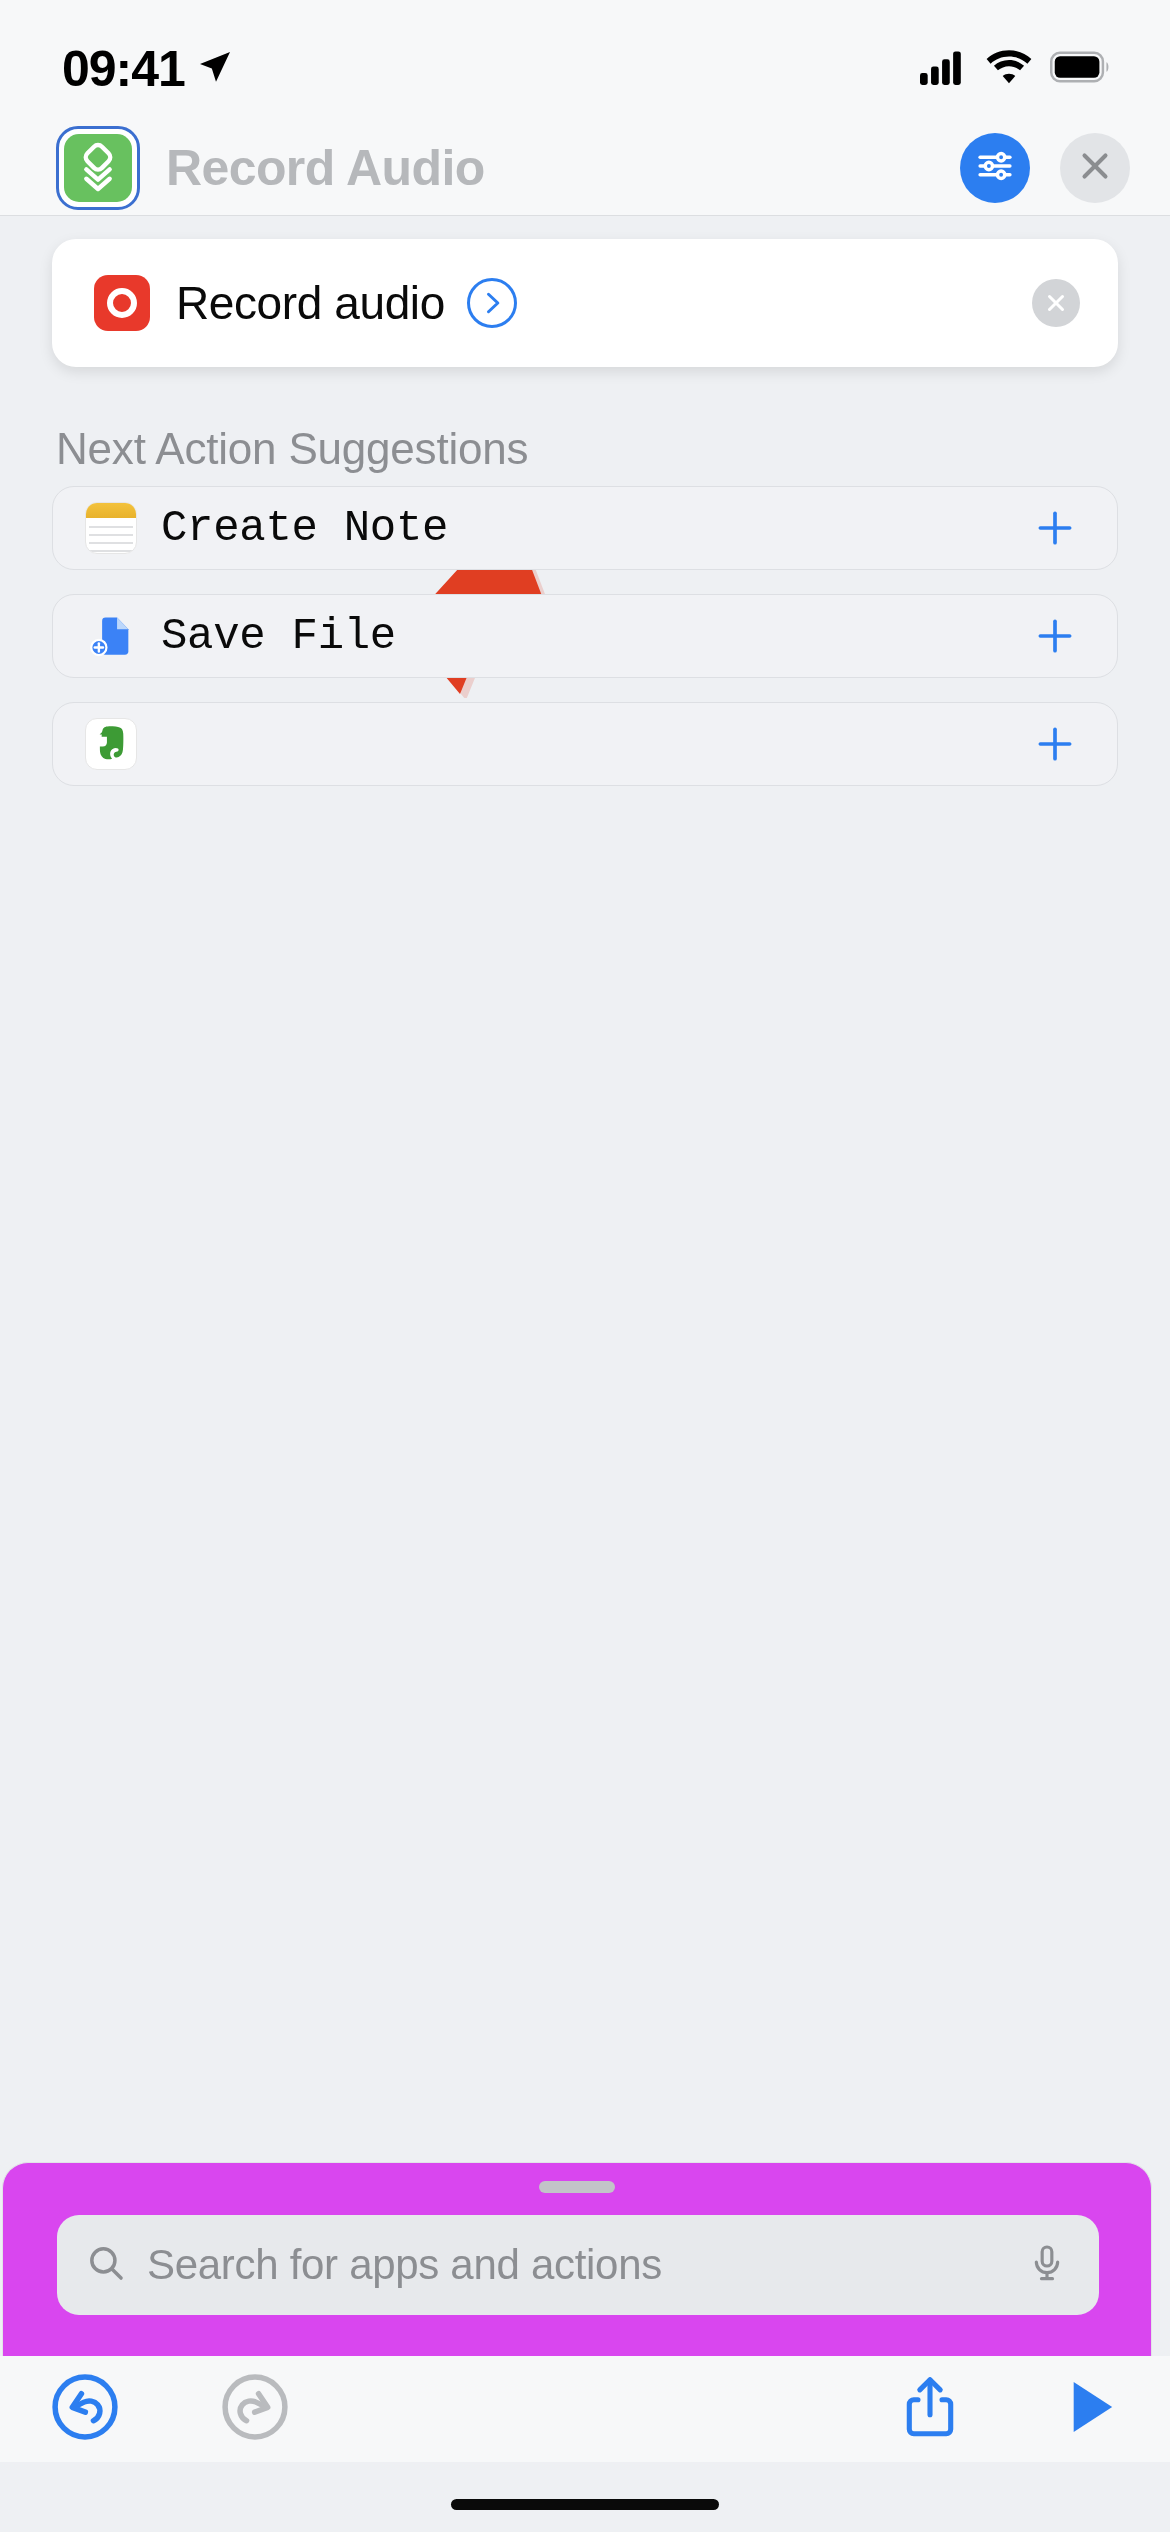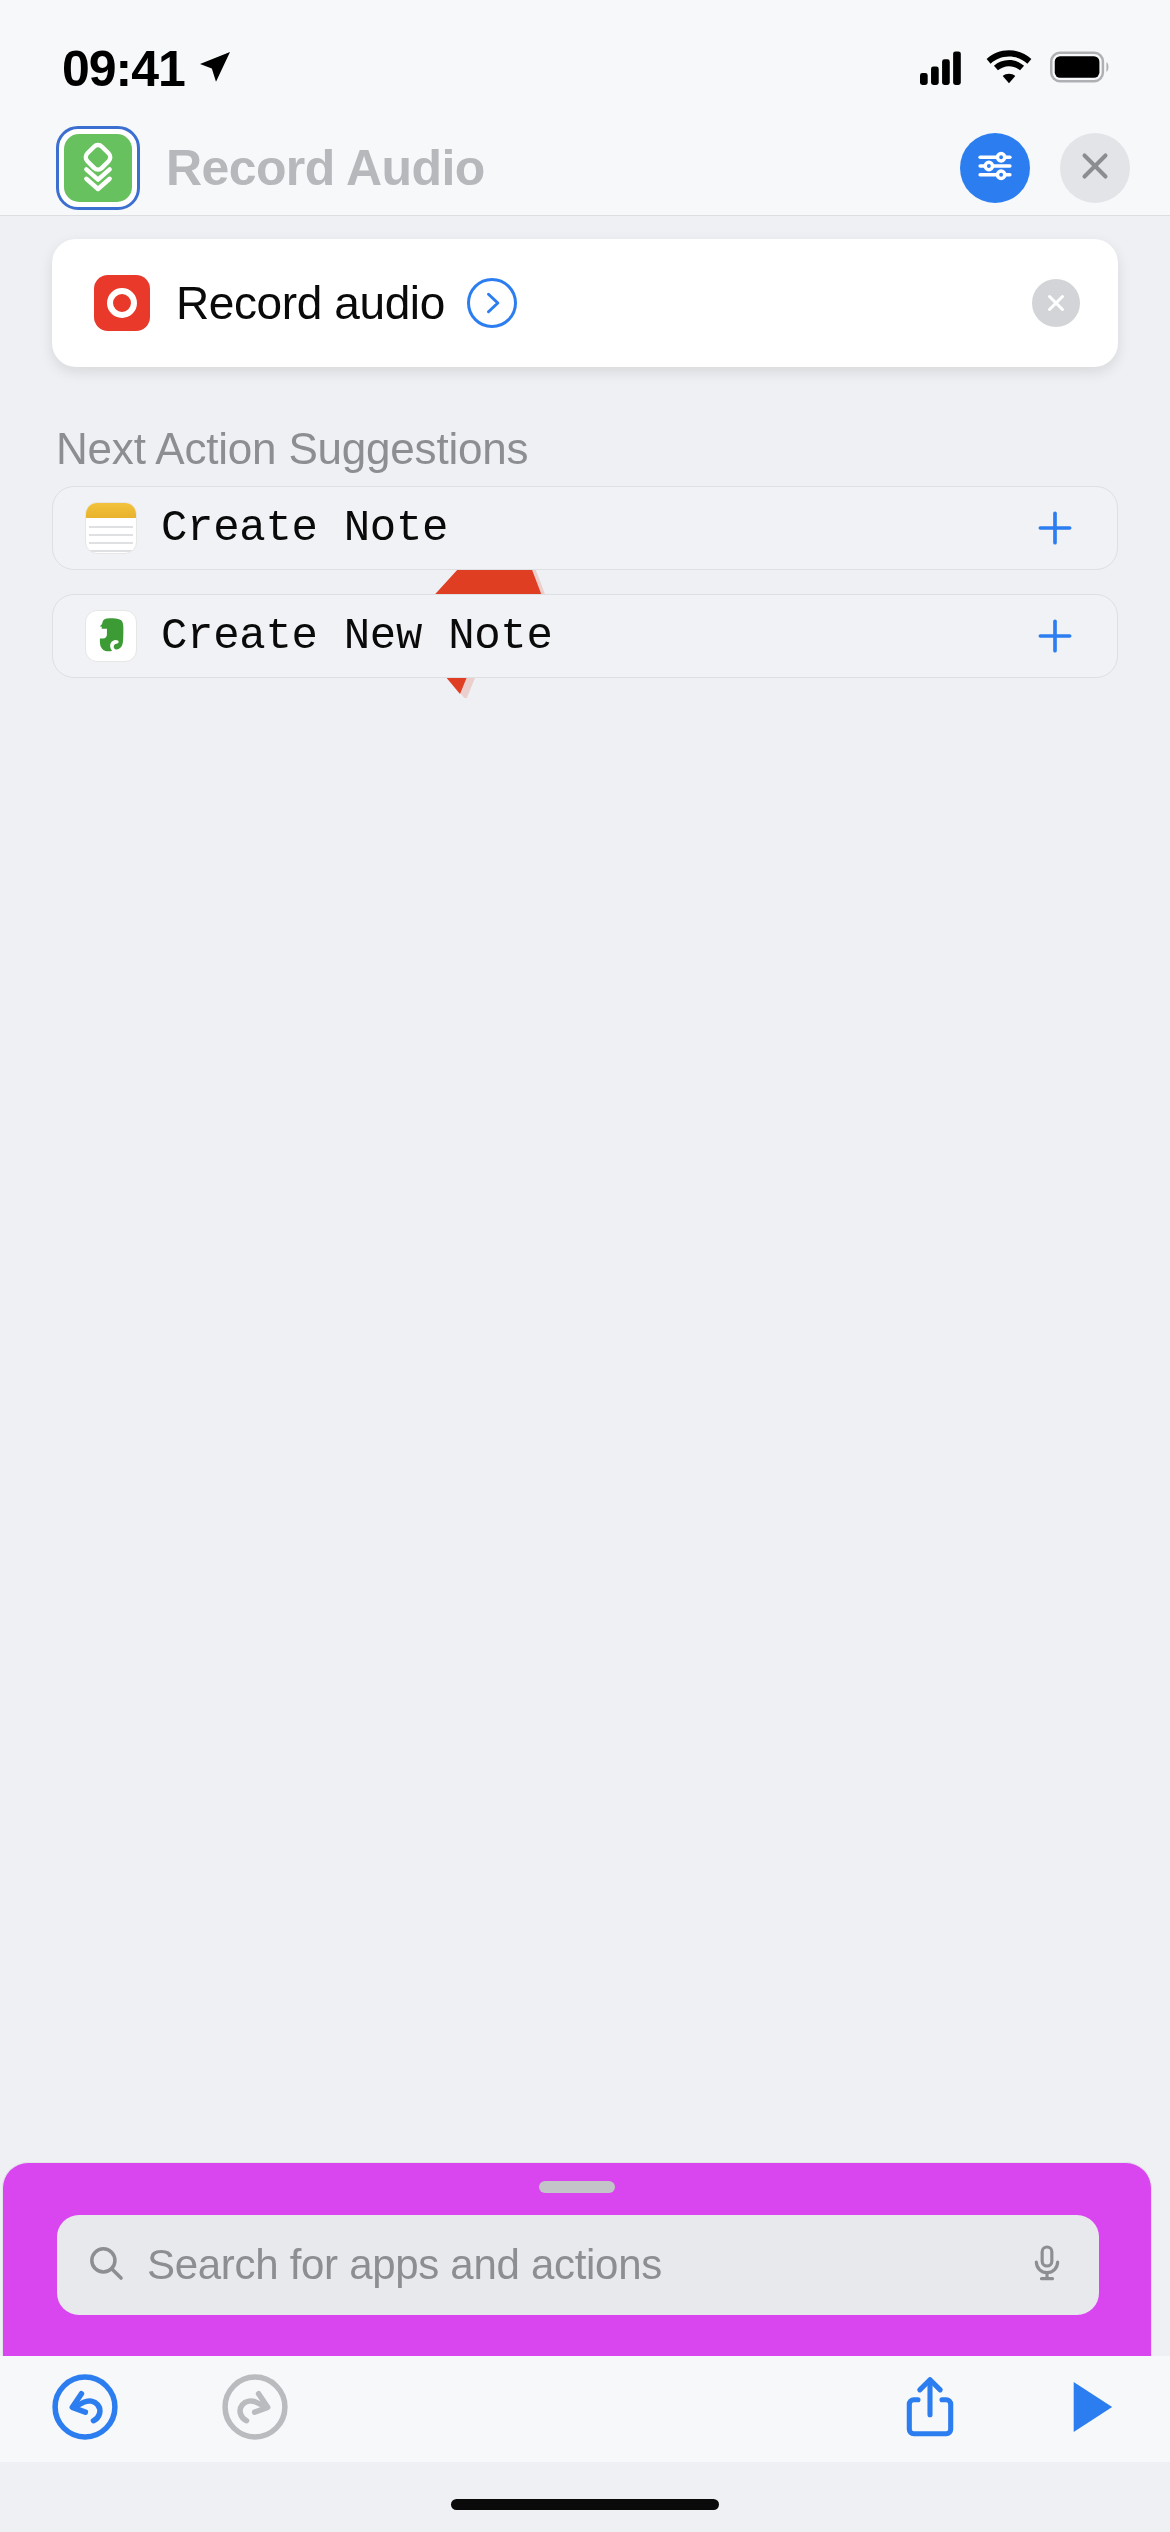--- a/index.html
+++ b/index.html
@@ -266,29 +266,47 @@
         <div class="sugg-label">Create Note</div>
         <div class="sugg-spacer"></div>
         <div class="plus-icon">
           <svg width="44" height="44" viewBox="0 0 24 24" fill="none" stroke="#2c7ef0" stroke-width="2" stroke-linecap="round">
             <line x1="12" y1="4" x2="12" y2="20"></line>
               <line x1="4" y1="12" x2="20" y2="12"></line>
           </svg>
         </div>
       </div>
 
+      <div class="sugg-row">
+        <div class="sugg-icon">
+          <svg width="52" height="52" viewBox="0 0 24 24">
+            <path d="M9.5 3.5 h5.3 L20 8.9 V19 a1.6 1.6 0 0 1 -1.6 1.6 H9.5 A1.6 1.6 0 0 1 7.9 19 V5.1 A1.6 1.6 0 0 1 9.5 3.5 Z" fill="#3b82f6"></path>
+            <path d="M14.8 3.5 L20 8.9 h-5.2 Z" fill="#bcd7fb"></path>
+            <circle cx="6.4" cy="17.3" r="3.5" fill="#3b82f6" stroke="#fff" stroke-width="1"></circle>
+            <line x1="6.4" y1="15.4" x2="6.4" y2="19.2" stroke="#fff" stroke-width="1.1" stroke-linecap="round"></line>
+            <line x1="4.5" y1="17.3" x2="8.3" y2="17.3" stroke="#fff" stroke-width="1.1" stroke-linecap="round"></line>
+          </svg>
+        </div>
+        <div class="sugg-label">Save File</div>
+        <div class="sugg-spacer"></div>
+        <div class="plus-icon">
+          <svg width="44" height="44" viewBox="0 0 24 24" fill="none" stroke="#2c7ef0" stroke-width="2" stroke-linecap="round">
+            <line x1="12" y1="4" x2="12" y2="20"></line>
+              <line x1="4" y1="12" x2="20" y2="12"></line>
+          </svg>
+        </div>
+      </div>
 
       <div class="sugg-row">
         <div class="sugg-icon ic-ever">
           <svg width="34" height="38" viewBox="0 0 24 28">
             <path d="M9.4 1.2 L3.6 7.0 h4.0 c1.1 0 1.8-0.7 1.8-1.8 Z" fill="#3d9b35"></path>
             <path d="M10.6 1.0 c3.8 0 6.6 0.3 7.8 0.8 1.7 0.7 2.4 2.0 2.6 4.3 0.2 2.6 0.2 9.0-0.2 12.2-0.3 2.6-1.2 4.4-3.2 5.3-1.0 0.5-2.0 0.5-2.8-0.1-0.8-0.6-1.0-1.6-0.6-2.5 0.3-0.6 0.9-1.0 1.7-1.2 0.6-0.2 1.1-0.3 1.4-0.6 0.5-0.5 0.4-1.3-0.2-1.8-0.9-0.7-2.6-0.6-3.9 0.2-1.4 0.9-2.0 2.5-1.8 4.2 0.1 1.3 0.6 2.3 1.4 3.1-1.3 0.5-3.3 0.6-4.9 0.1-2.3-0.7-3.7-2.6-4.0-5.3-0.1-1.0-0.1-2.4-0.1-3.8H6.0 c1.7 0 3.0-1.3 3.0-3.0V8.6 H5.1 c0.1-1.9 0.3-3.6 0.6-4.6 C6.2 2.0 7.6 1.2 10.6 1.0 Z" fill="#3d9b35"></path>
           </svg>
         </div>
-        <div class="sugg-label">Create New Note</div>
         <div class="sugg-spacer"></div>
         <div class="plus-icon">
           <svg width="44" height="44" viewBox="0 0 24 24" fill="none" stroke="#2c7ef0" stroke-width="2" stroke-linecap="round">
             <line x1="12" y1="4" x2="12" y2="20"></line>
               <line x1="4" y1="12" x2="20" y2="12"></line>
           </svg>
         </div>
       </div>
 
     </div>

